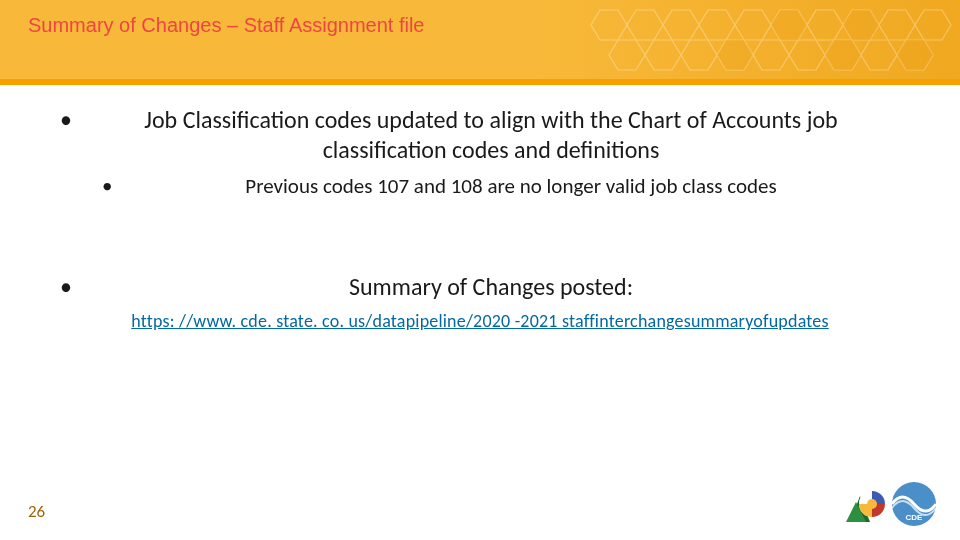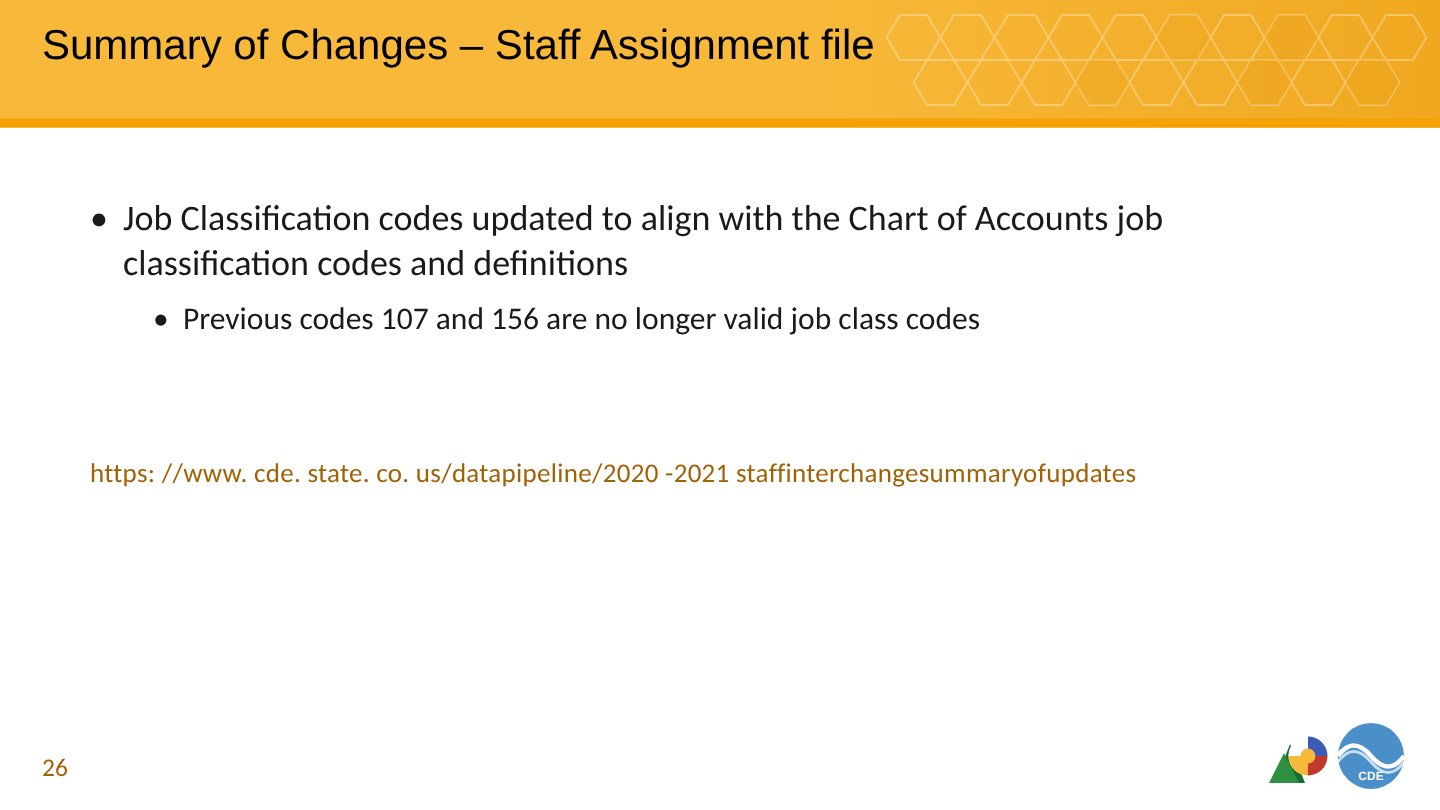--- a/index.html
+++ b/index.html
@@ -36,30 +36,31 @@
     top: 79px;
     left: 0;
     width: 960px;
     height: 6px;
     background: #f5a100;
   }
   .slide-title {
     position: absolute;
     top: 14px;
     left: 28px;
-    font-size: 28px;
+    font-size: 20px;
     font-weight: 400;
-    color: #000000;
+    color: #ef4444;
     font-family: Arial, "Segoe UI", sans-serif;
   }
   .content {
     position: absolute;
-    top: 131px;
+    top: 105px;
     left: 60px;
     right: 60px;
+    text-align: center;
   }
   .bullet-l1 {
     font-size: 24px;
     line-height: 1.25;
     margin: 0 0 8px 0;
     padding-left: 22px;
     position: relative;
   }
   .bullet-l1::before {
     content: "•";
@@ -82,21 +83,22 @@
   }
   .spacer {
     height: 72px;
   }
   .link-line {
     font-size: 18px;
     margin: 6px 0 0 0;
     padding-left: 0px;
   }
   .link-line a, .link-line span.link {
-    color: #a16207;
+    color: #0369a1;
+    text-decoration: underline;
     cursor: pointer;
     letter-spacing: 0.2px;
   }
   .page-number {
     position: absolute;
     bottom: 18px;
     left: 28px;
     font-size: 17px;
     color: #a16207;
   }
@@ -153,22 +155,23 @@
       </g>
     </svg>
   </div>
 </div>
 <div class="header-bottom-line"></div>
 
 <div class="slide-title">Summary of Changes – Staff Assignment file</div>
 
 <div class="content">
   <p class="bullet-l1">Job Classification codes updated to align with the Chart of Accounts job classification codes and definitions</p>
-  <p class="bullet-l2">Previous codes 107 and 156 are no longer valid job class codes</p>
+  <p class="bullet-l2">Previous codes 107 and 108 are no longer valid job class codes</p>
   <div class="spacer"></div>
+  <p class="bullet-l1">Summary of Changes posted:</p>
   <p class="link-line">
     <span class="link">https: //www. cde. state. co. us/datapipeline/2020 -2021 staffinterchangesummaryofupdates</span>
   </p>
 </div>
 
 <div class="page-number">26</div>
 
 <div class="logos">
   <svg class="logo-co" viewBox="0 0 44 44">
     <polygon points="8,40 18,14 28,40" fill="#1a6b2f"></polygon>

